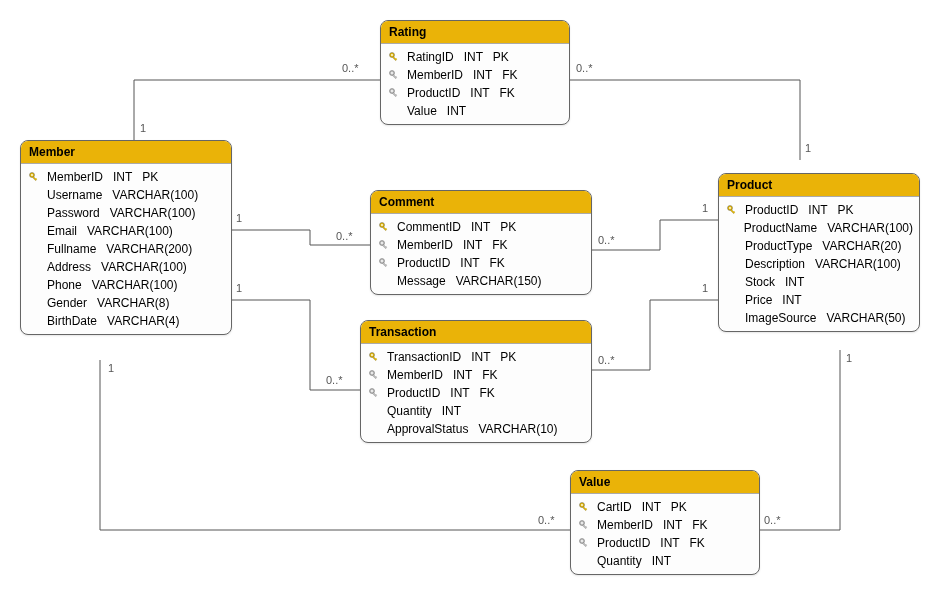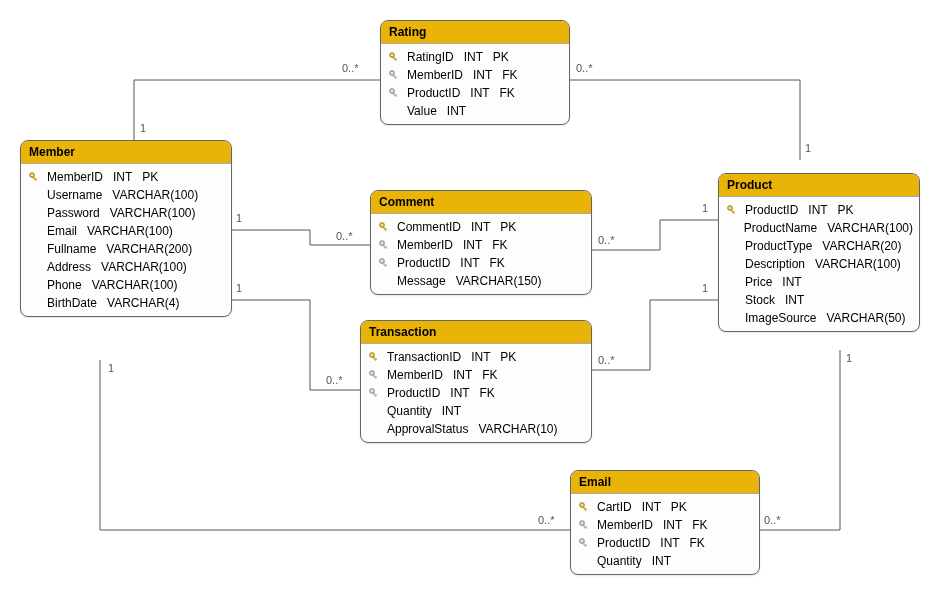--- a/index.html
+++ b/index.html
@@ -138,20 +138,24 @@
       <div class="col-row">
         <span class="key-slot"></span>
         <span class="col-label">Address   VARCHAR(100)</span>
       </div>
       <div class="col-row">
         <span class="key-slot"></span>
         <span class="col-label">Phone   VARCHAR(100)</span>
       </div>
       <div class="col-row">
         <span class="key-slot"></span>
+        <span class="col-label">Gender   VARCHAR(8)</span>
+      </div>
+      <div class="col-row">
+        <span class="key-slot"></span>
         <span class="col-label">BirthDate   VARCHAR(4)</span>
       </div>
     </div>
 </div>
 
 <div class="entity" id="ent-rating" style="left:380px; top:20px; width:188px;">
   <div class="entity-header">Rating</div>
   <div class="entity-body">
       <div class="col-row">
         <span class="key-slot">
@@ -277,21 +281,21 @@
         <span class="col-label">Quantity   INT</span>
       </div>
       <div class="col-row">
         <span class="key-slot"></span>
         <span class="col-label">ApprovalStatus   VARCHAR(10)</span>
       </div>
     </div>
 </div>
 
 <div class="entity" id="ent-cart" style="left:570px; top:470px; width:188px;">
-  <div class="entity-header">Email</div>
+  <div class="entity-header">Value</div>
   <div class="entity-body">
       <div class="col-row">
         <span class="key-slot">
           <svg width="12" height="12" viewBox="0 0 24 24">
     <circle cx="8" cy="8" r="5" fill="#e0b400" stroke="#666" stroke-width="1"></circle>
     <circle cx="8" cy="8" r="1.8" fill="#fff"></circle>
     <rect x="11" y="11" width="9" height="3" transform="rotate(45 11 11)" fill="#e0b400" stroke="#666" stroke-width="0.5"></rect>
     <rect x="16" y="14" width="3" height="2" transform="rotate(45 16 14)" fill="#e0b400"></rect>
   </svg>
         </span>
@@ -347,24 +351,24 @@
       <div class="col-row">
         <span class="key-slot"></span>
         <span class="col-label">ProductType   VARCHAR(20)</span>
       </div>
       <div class="col-row">
         <span class="key-slot"></span>
         <span class="col-label">Description   VARCHAR(100)</span>
       </div>
       <div class="col-row">
         <span class="key-slot"></span>
+        <span class="col-label">Stock   INT</span>
+      </div>
+      <div class="col-row">
+        <span class="key-slot"></span>
         <span class="col-label">Price   INT</span>
       </div>
       <div class="col-row">
         <span class="key-slot"></span>
-        <span class="col-label">Stock   INT</span>
-      </div>
-      <div class="col-row">
-        <span class="key-slot"></span>
         <span class="col-label">ImageSource   VARCHAR(50)</span>
       </div>
     </div>
 </div>
 
 </body></html>

